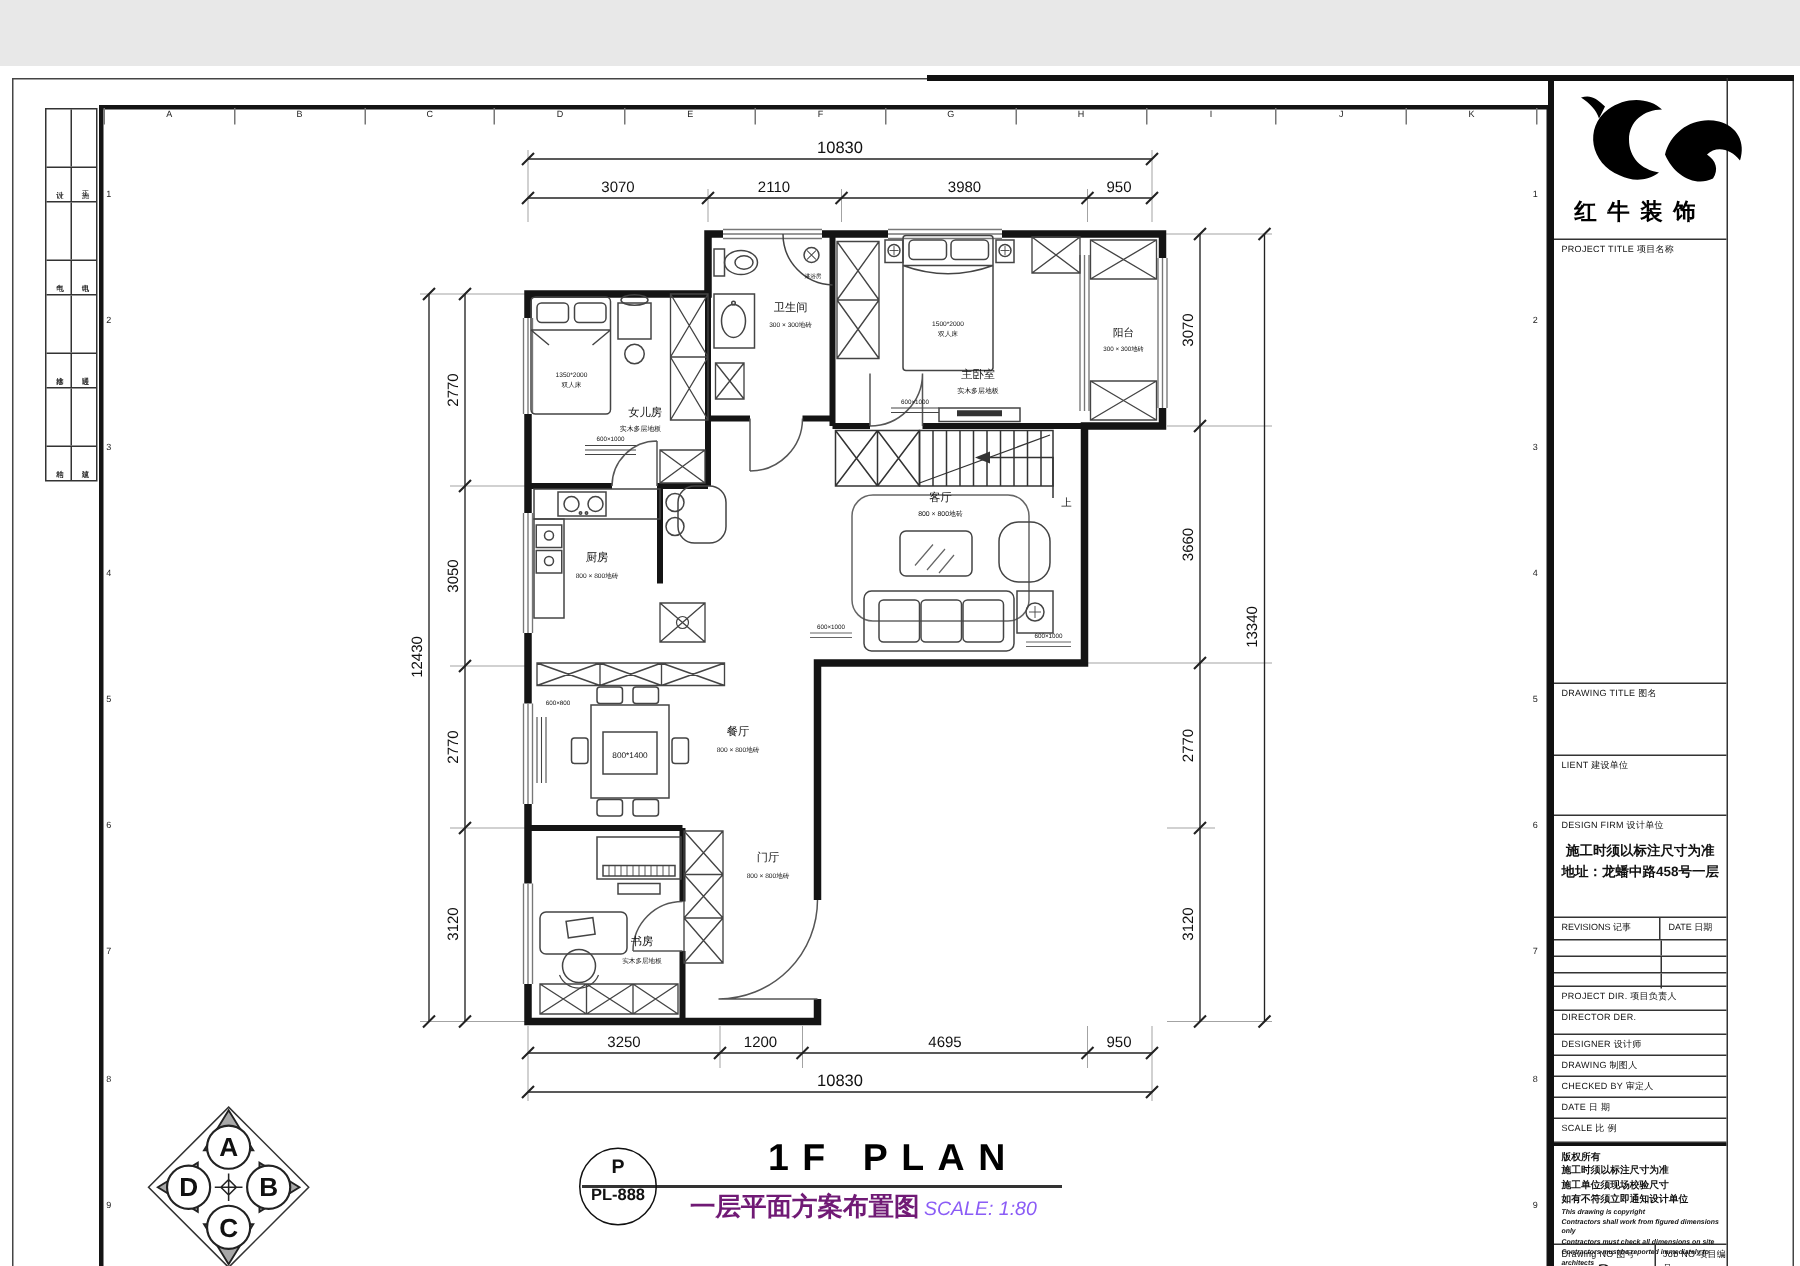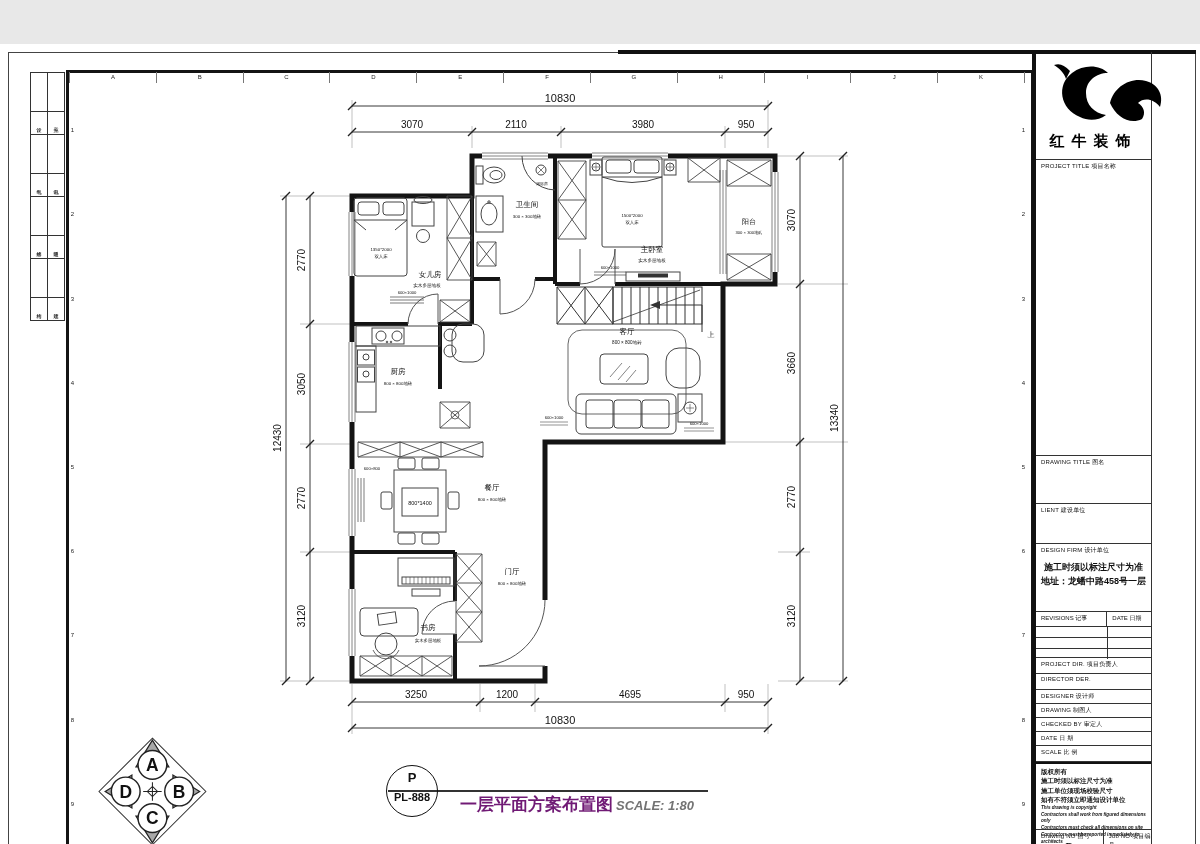--- a/index.html
+++ b/index.html
@@ -38,21 +38,21 @@
   .dno .l{width:58%;border-right:1px solid #333;position:relative;}
   .dno .r{flex:1;}
   .bigno{position:absolute;left:0;right:0;top:9px;text-align:center;font-family:"Liberation Serif","DejaVu Serif",serif;font-size:19px;}
   
   .circ{left:386px;top:721px;width:50px;height:50px;border:1.5px solid #111;border-radius:50%;text-align:center;background:transparent;}
   .circ .p{display:block;font-size:13px;font-weight:600;margin-top:4px;}
   .circ .code{display:block;font-size:11px;font-weight:600;margin-top:6px;}
   .longline{left:388px;top:746px;width:320px;height:1.5px;background:#333;}
   .t1f{left:512px;top:714px;font-size:25px;font-weight:900;letter-spacing:9px;color:#000;}
   .tcn{left:460px;top:749px;font-size:17px;font-weight:700;color:#701a75;}
-  .tscale{left:616px;top:754px;font-size:13px;font-style:italic;color:#737373;font-weight:700;}
+  .tscale{left:616px;top:754px;font-size:13px;font-style:italic;color:#8b5cf6;font-weight:400;}
   svg text{font-family:"Liberation Sans","DejaVu Sans",sans-serif;fill:#111;}
 </style>
 </head>
 <body>
 
 <div class="sheet">
 
   <div class="abs outer"></div>
   <div class="abs topthick"></div>
   <div class="abs frame"></div>
@@ -444,20 +444,21 @@
       <text x="26" y="62">D</text>
     </g>
     <path d="M52,51 L57,56 L52,61 L47,56 Z M52,47v18 M43,56h18" fill="none" stroke="#222" stroke-width="1"></path>
   </svg>
 
   <div class="abs longline"></div>
   <div class="abs circ">
     <span class="p">P</span>
     <span class="code">PL-888</span>
   </div>
+  <div class="abs t1f">1F PLAN</div>
   <div class="abs tcn">一层平面方案布置图</div>
   <div class="abs tscale">SCALE:  1:80</div>
 
   <div class="abs tb">
 
     <div class="sec" style="top:0;height:108px;">
       <svg width="120" height="72" viewBox="0 0 120 70" style="position:absolute;left:14px;top:6px;">
         <path fill="#000" d="M30,58 C10,50 6,26 22,14 C34,5 50,6 58,14 C46,14 36,22 36,34 C36,46 44,54 56,56 C48,62 38,62 30,58 Z"></path>
         <path fill="#000" d="M60,44 C64,28 80,18 96,22 C108,25 114,36 110,48 C104,40 94,38 88,44 C94,48 96,54 92,60 C80,66 66,58 60,44 Z"></path>
         <path fill="#000" d="M20,12 C14,6 10,4 4,6 C10,10 14,14 16,20 Z"></path>

